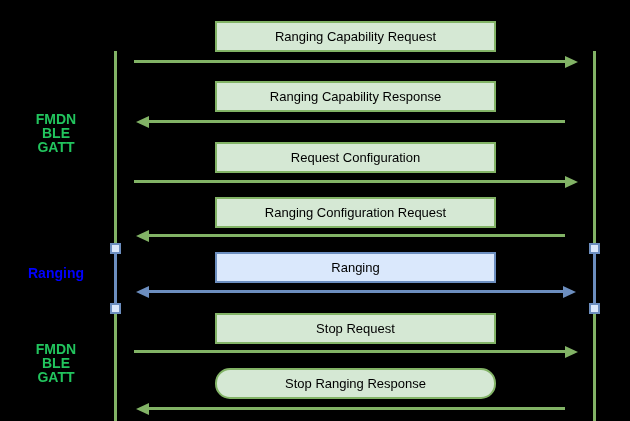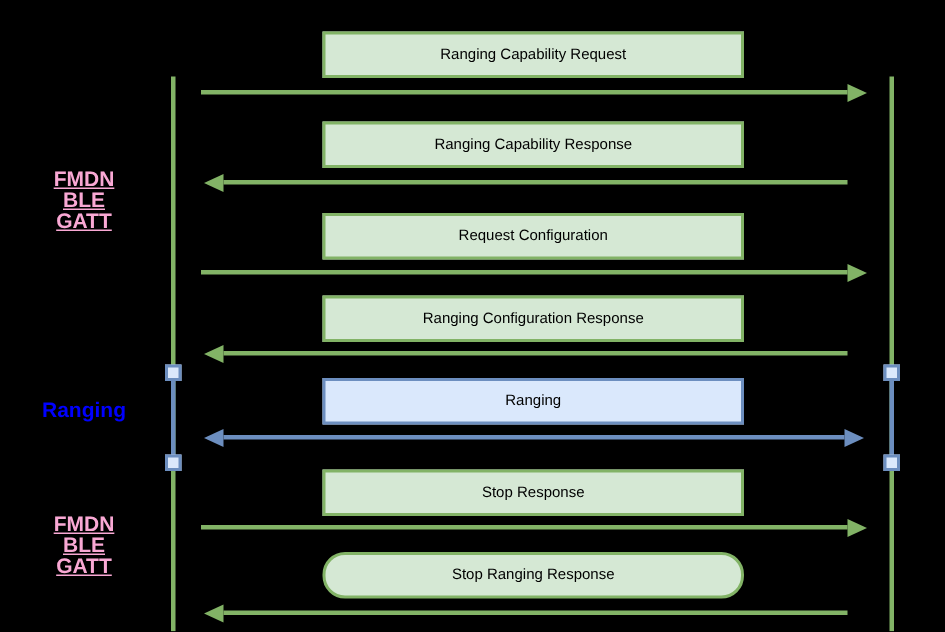--- a/index.html
+++ b/index.html
@@ -16,41 +16,41 @@
   .activation-segment.right { left:593px; }
 
   .act-square {
     position:absolute; width:11px; height:11px; box-sizing:border-box;
     background:#dbe8fb; border:2px solid #6c8ebf;
   }
 
   .msg-box {
     position:absolute; left:215px; width:281px; height:31px; box-sizing:border-box;
     display:flex; align-items:center; justify-content:center;
-    font-size:10px; color:#000000; border:2px solid;
+    font-size:13px; color:#000000; border:2px solid;
   }
   .msg-box.green { background:#d5e8d4; border-color:#82b366; }
   .msg-box.blue  { background:#dae8fc; border-color:#6c8ebf; }
 
   .arrow-line { position:absolute; height:3px; background:#82b366; }
   .arrow-line.blue { background:#6c8ebf; }
   .arrow-head {
     position:absolute; width:0; height:0;
     border-top:6px solid transparent; border-bottom:6px solid transparent;
   }
   .arrow-head.to-right { border-left:13px solid #82b366; }
   .arrow-head.to-left  { border-right:13px solid #82b366; }
   .arrow-head.to-right.blue { border-left-color:#6c8ebf; }
   .arrow-head.to-left.blue  { border-right-color:#6c8ebf; }
 
   .phase-label {
     position:absolute; left:18px; width:76px; text-align:center;
     font-size:14px; font-weight:bold; line-height:14px;
   }
-  .phase-label.green-text { color:#f9a8d4;text-decoration:underline; }
+  .phase-label.green-text { color:#22c55e; }
   .phase-label.blue-text  { color:#0000ff; }
 </style>
 </head>
 <body>
 
 <div class="canvas">
 
   <div class="lifeline left"></div>
   <div class="lifeline right"></div>
 
@@ -80,30 +80,30 @@
   <div class="arrow-head to-right" style="left:565px; top:56px;"></div>
 
   <div class="msg-box green" style="top:81px;">Ranging Capability Response</div>
   <div class="arrow-line" style="left:149px; top:120px; width:416px;"></div>
   <div class="arrow-head to-left" style="left:136px; top:116px;"></div>
 
   <div class="msg-box green" style="top:142px;">Request Configuration</div>
   <div class="arrow-line" style="left:134px; top:180px; width:431px;"></div>
   <div class="arrow-head to-right" style="left:565px; top:176px;"></div>
 
-  <div class="msg-box green" style="top:197px;">Ranging Configuration Response</div>
+  <div class="msg-box green" style="top:197px;">Ranging Configuration Request</div>
   <div class="arrow-line" style="left:149px; top:234px; width:416px;"></div>
   <div class="arrow-head to-left" style="left:136px; top:230px;"></div>
 
   <div class="msg-box blue" style="top:252px;">Ranging</div>
   <div class="arrow-line blue" style="left:149px; top:290px; width:414px;"></div>
   <div class="arrow-head to-left blue" style="left:136px; top:286px;"></div>
   <div class="arrow-head to-right blue" style="left:563px; top:286px;"></div>
 
-  <div class="msg-box green" style="top:313px;">Stop Response</div>
+  <div class="msg-box green" style="top:313px;">Stop Request</div>
   <div class="arrow-line" style="left:134px; top:350px; width:431px;"></div>
   <div class="arrow-head to-right" style="left:565px; top:346px;"></div>
 
   <div class="msg-box green" style="top:368px;border-radius:15px;">Stop Ranging Response</div>
   <div class="arrow-line" style="left:149px; top:407px; width:416px;"></div>
   <div class="arrow-head to-left" style="left:136px; top:403px;"></div>
 
 </div>
 
 </body></html>

